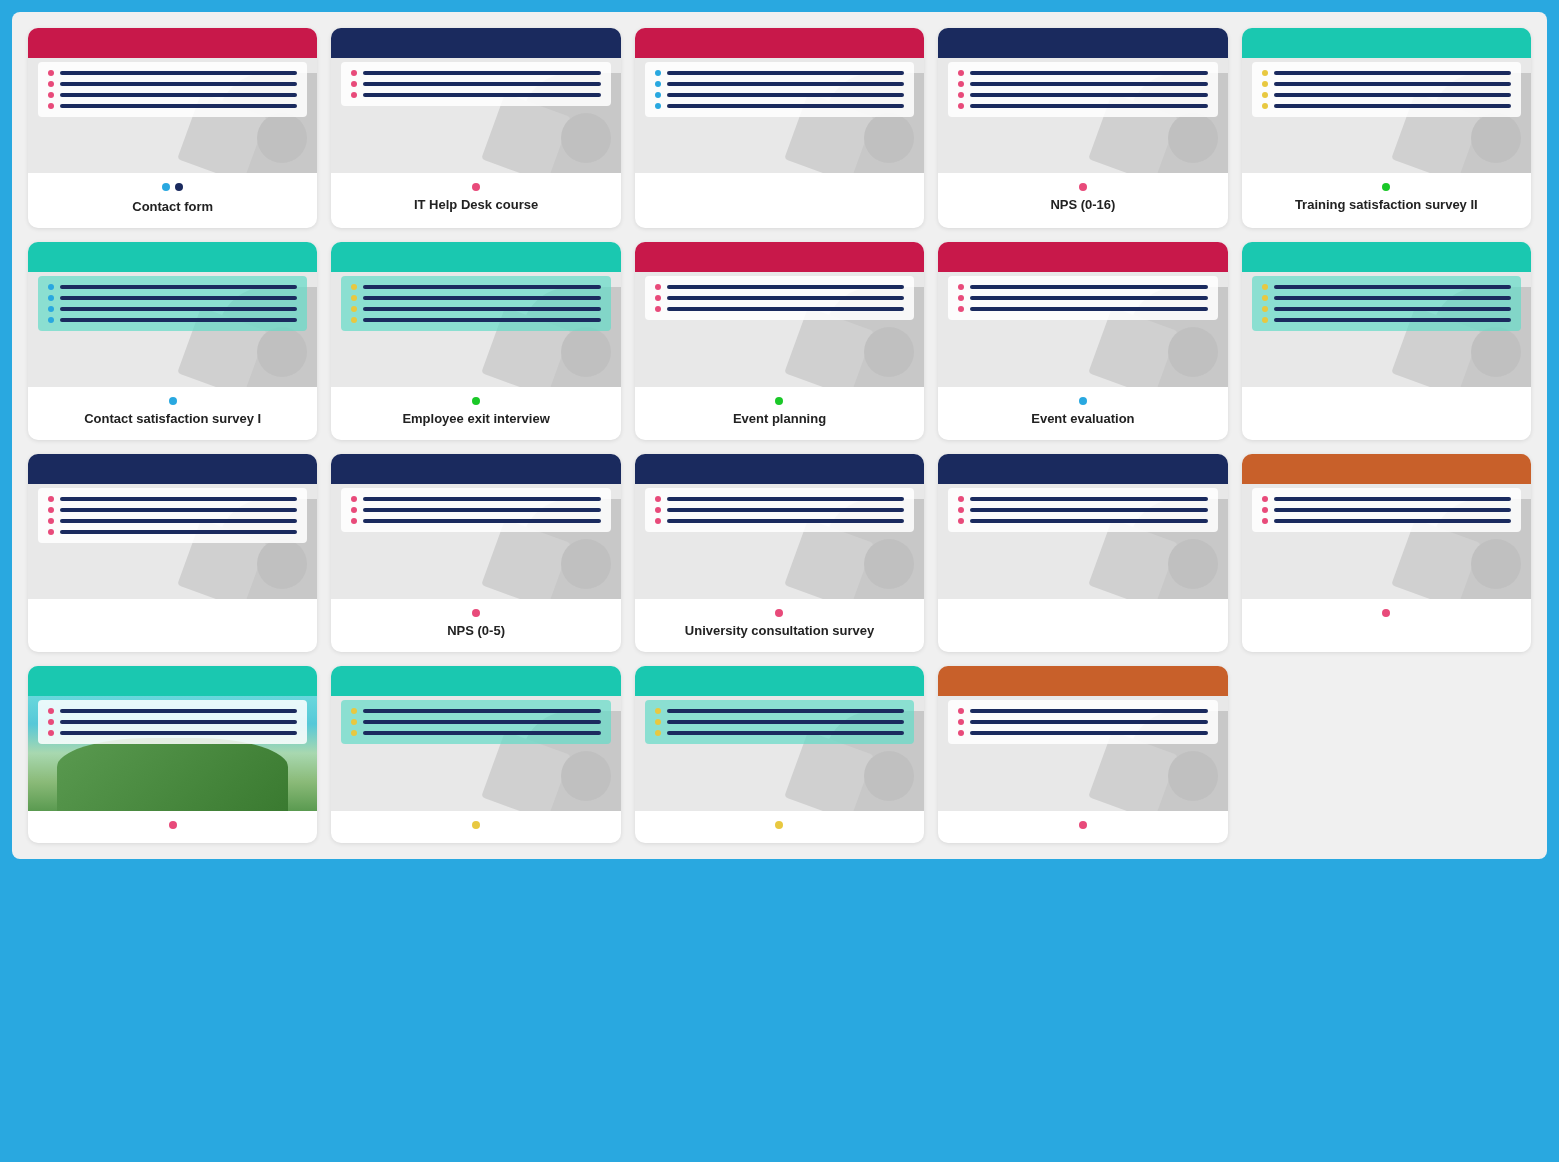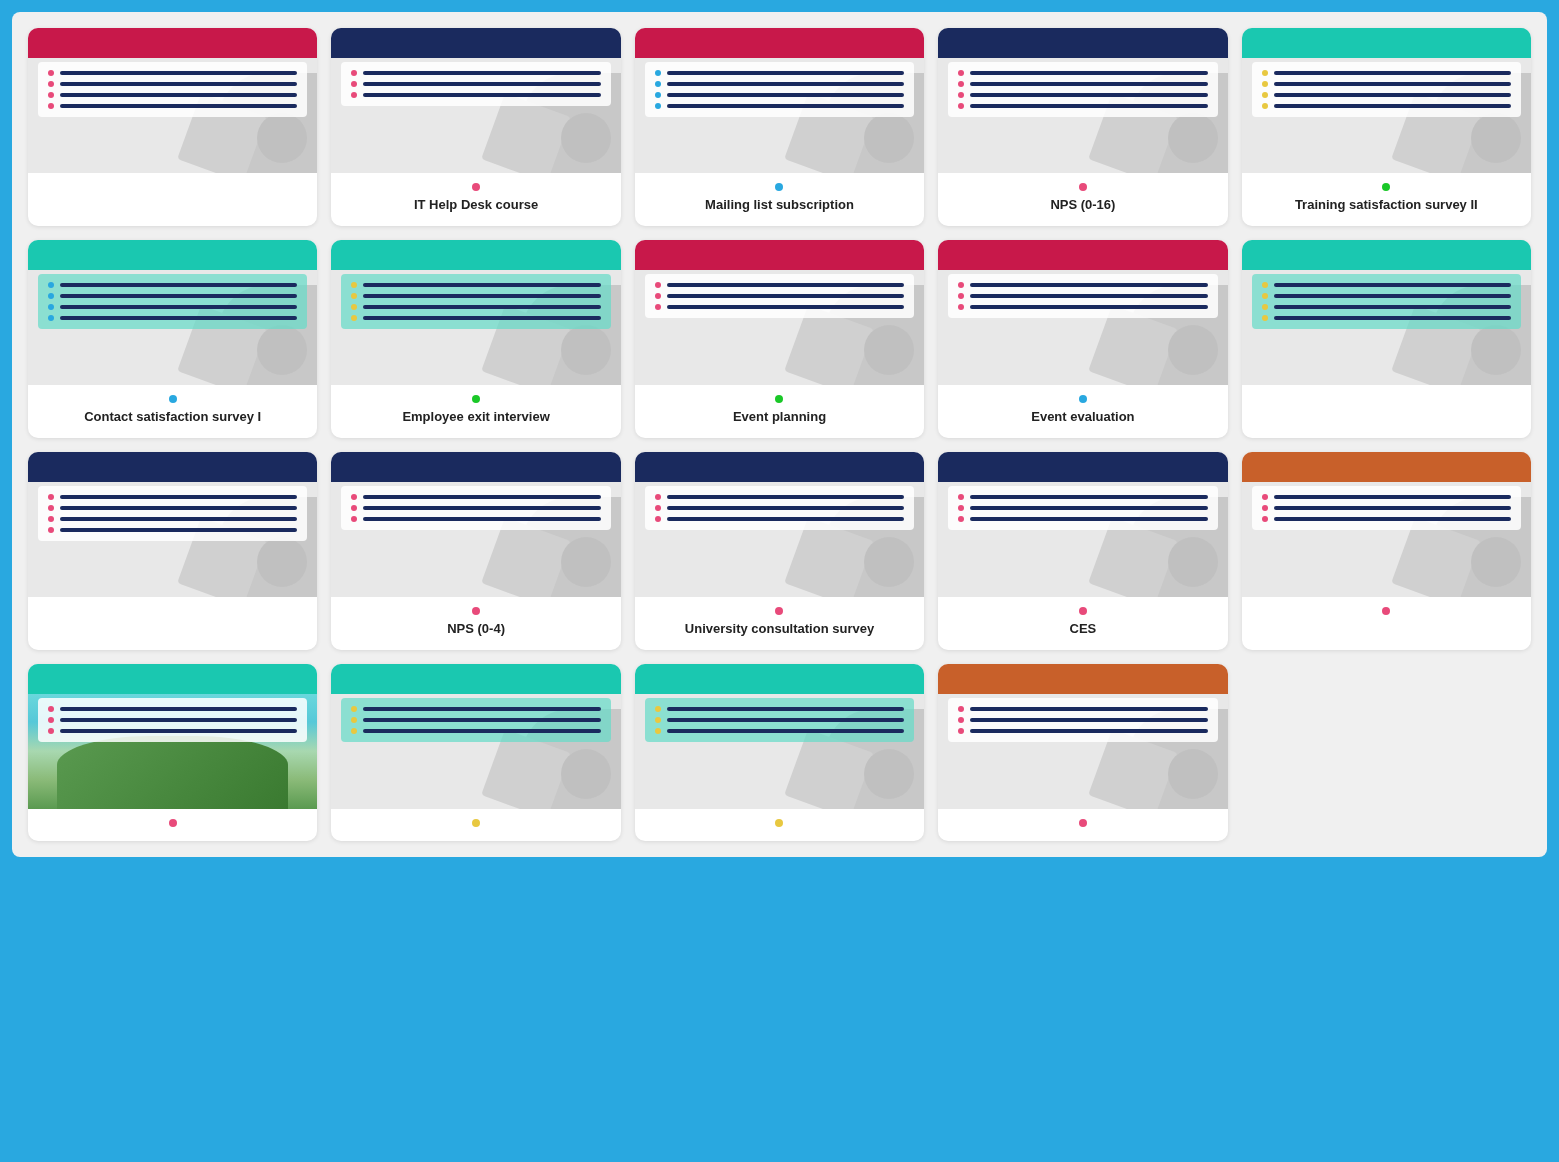--- a/index.html
+++ b/index.html
@@ -118,20 +118,27 @@
           <div class="content-row">
             <div class="dot" style="background: rgb(232, 74, 122);"></div>
             <div class="line" style="width: 90%; background: rgb(26, 42, 94);"></div>
           </div>
           <div class="content-row">
             <div class="dot" style="background: rgb(232, 74, 122);"></div>
             <div class="line" style="width: 60%; background: rgb(26, 42, 94);"></div>
           </div>
         </div>
       </div>
+      <div class="card-footer">
+        <div style="display: flex; gap: 5px; align-items: center; margin-bottom: 2px;">
+          <div class="card-dot-indicator" style="background: rgb(41, 168, 224);"></div>
+          <div class="card-dot-indicator" style="background: rgb(26, 42, 94);"></div>
+        </div>
+        <div class="card-title">Contact form</div>
+      </div>
     </div>
     <div class="card">
       <div class="card-preview">
         <div class="bg-shapes">
       <div style="position:absolute;bottom:0;right:0;width:100px;height:100px;background:#c8c8c8;border-radius:50% 0 0 0;"></div>
       <div style="position:absolute;bottom:0;right:60px;width:70px;height:70px;background:#d0d0d0;transform:rotate(20deg);border-radius:4px;"></div>
       <div style="position:absolute;bottom:10px;right:10px;width:50px;height:50px;background:#c0c0c0;border-radius:50%;"></div>
     </div>
         <div class="card-header-bar" style="background: rgb(26, 42, 94);"></div>
         <div class="card-content-area">
@@ -174,24 +181,20 @@
           <div class="content-row">
             <div class="dot" style="background: rgb(41, 168, 224);"></div>
             <div class="line" style="width: 90%; background: rgb(26, 42, 94);"></div>
           </div>
           <div class="content-row">
             <div class="dot" style="background: rgb(41, 168, 224);"></div>
             <div class="line" style="width: 60%; background: rgb(26, 42, 94);"></div>
           </div>
         </div>
       </div>
-      <div class="card-footer">
-        <div class="card-dot-indicator" style="background: rgb(41, 168, 224);"></div>
-        <div class="card-title">Mailing list subscription</div>
-      </div>
     </div>
     <div class="card">
       <div class="card-preview">
         <div class="bg-shapes">
       <div style="position:absolute;bottom:0;right:0;width:100px;height:100px;background:#c8c8c8;border-radius:50% 0 0 0;"></div>
       <div style="position:absolute;bottom:0;right:60px;width:70px;height:70px;background:#d0d0d0;transform:rotate(20deg);border-radius:4px;"></div>
       <div style="position:absolute;bottom:10px;right:10px;width:50px;height:50px;background:#c0c0c0;border-radius:50%;"></div>
     </div>
         <div class="card-header-bar" style="background: rgb(26, 42, 94);"></div>
         <div class="card-content-area">
@@ -444,21 +447,21 @@
             <div class="line" style="width: 70%; background: rgb(26, 42, 94);"></div>
           </div>
           <div class="content-row">
             <div class="dot" style="background: rgb(232, 74, 122);"></div>
             <div class="line" style="width: 90%; background: rgb(26, 42, 94);"></div>
           </div>
         </div>
       </div>
       <div class="card-footer">
         <div class="card-dot-indicator" style="background: rgb(232, 74, 122);"></div>
-        <div class="card-title">NPS (0-4)</div>
+        <div class="card-title">NPS (0-5)</div>
       </div>
     </div>
     <div class="card">
       <div class="card-preview">
         <div class="bg-shapes">
       <div style="position:absolute;bottom:0;right:0;width:100px;height:100px;background:#c8c8c8;border-radius:50% 0 0 0;"></div>
       <div style="position:absolute;bottom:0;right:60px;width:70px;height:70px;background:#d0d0d0;transform:rotate(20deg);border-radius:4px;"></div>
       <div style="position:absolute;bottom:10px;right:10px;width:50px;height:50px;background:#c0c0c0;border-radius:50%;"></div>
     </div>
         <div class="card-header-bar" style="background: rgb(26, 42, 94);"></div>
@@ -497,24 +500,20 @@
           </div>
           <div class="content-row">
             <div class="dot" style="background: rgb(232, 74, 122);"></div>
             <div class="line" style="width: 70%; background: rgb(26, 42, 94);"></div>
           </div>
           <div class="content-row">
             <div class="dot" style="background: rgb(232, 74, 122);"></div>
             <div class="line" style="width: 90%; background: rgb(26, 42, 94);"></div>
           </div>
         </div>
-      </div>
-      <div class="card-footer">
-        <div class="card-dot-indicator" style="background: rgb(232, 74, 122);"></div>
-        <div class="card-title">CES</div>
       </div>
     </div>
     <div class="card">
       <div class="card-preview">
         <div class="bg-shapes">
       <div style="position:absolute;bottom:0;right:0;width:100px;height:100px;background:#c8c8c8;border-radius:50% 0 0 0;"></div>
       <div style="position:absolute;bottom:0;right:60px;width:70px;height:70px;background:#d0d0d0;transform:rotate(20deg);border-radius:4px;"></div>
       <div style="position:absolute;bottom:10px;right:10px;width:50px;height:50px;background:#c0c0c0;border-radius:50%;"></div>
     </div>
         <div class="card-header-bar" style="background: rgb(200, 96, 42);"></div>

